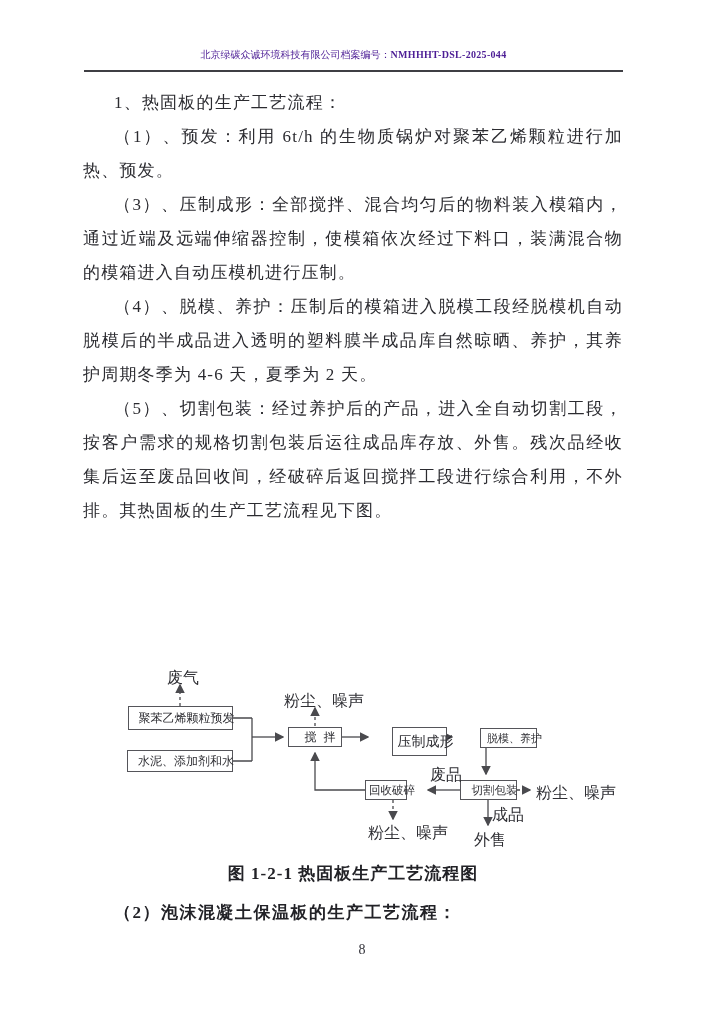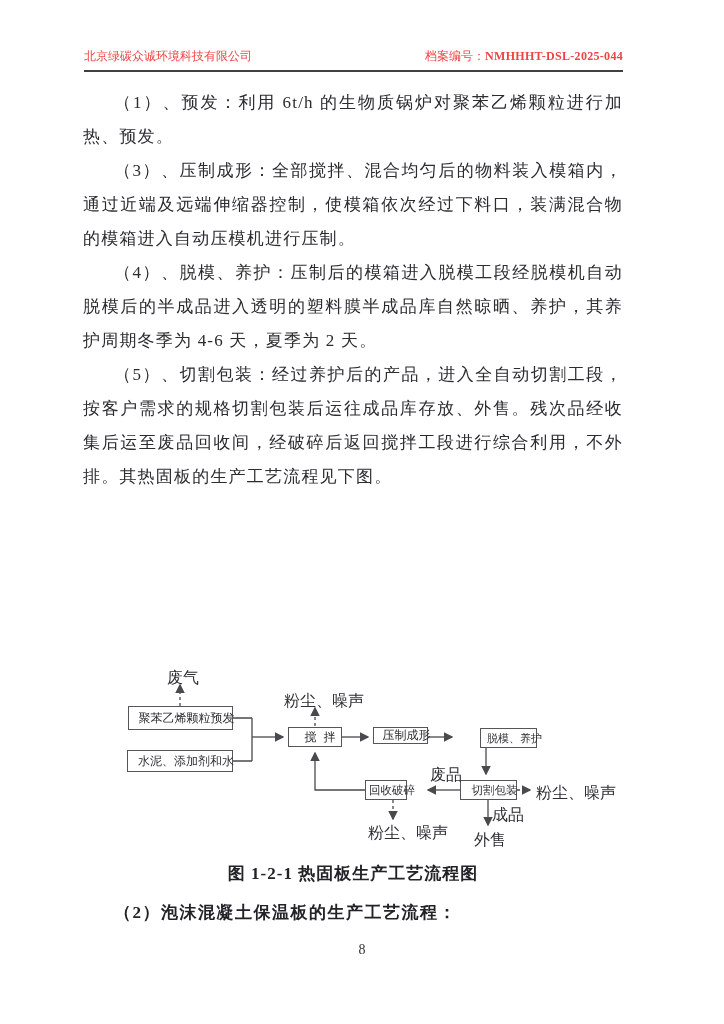--- a/index.html
+++ b/index.html
@@ -3,39 +3,39 @@
 <meta charset="utf-8">
 <style>
   html,body { margin:0; padding:0; }
   body {
     width:724px; height:1024px; background:#ffffff; position:relative;
     font-family:"Liberation Serif","DejaVu Serif",serif; color:#26262b;
     overflow:hidden;
   }
   
   .hdr { position:absolute; left:84px; top:48px; width:539px;
-         display:flex; justify-content:space-between; align-items:baseline;
-         font-size:12px; color:#ef4444; }
+         display:flex; justify-content:center; align-items:baseline;
+         font-size:10px; color:#4c1d95; }
   .hdr .docno b { font-weight:bold; letter-spacing:0.3px; }
   .hdr-rule { position:absolute; left:84px; width:539px; top:70px;
               border:0; border-top:2px solid #3f3f44; margin:0; }
   
   .content { position:absolute; left:83px; width:540px; top:86px; }
   .content p { margin:0; font-size:17px; line-height:34px; letter-spacing:1.2px;
                text-align:justify; text-indent:31px; color:#2b2b30; }
   
   .flow { position:absolute; left:0; top:655px; width:724px; height:200px; }
   .flow svg { position:absolute; left:0; top:0; }
   .fbox { position:absolute; border:1px solid #55555a; background:#fff;
           display:flex; align-items:center; justify-content:center;
           font-size:12px; color:#2e2e33; box-sizing:border-box; white-space:nowrap;padding-left:12px; }
   .b1{left:128px;top:51px;width:105px;height:24px}
   .b2{left:127px;top:95px;width:106px;height:22px}
   .b3{left:288px;top:72px;width:54px;height:20px;letter-spacing:2px}
-  .b4{left:373px;top:72px;width:55px;height:17px;font-size:12px}
+  .b4{left:392px;top:72px;width:55px;height:29px;font-size:14px}
   .b5{left:480px;top:73px;width:57px;height:20px;font-size:11px}
   .b6{left:365px;top:125px;width:42px;height:20px;font-size:11.5px}
   .b7{left:460px;top:125px;width:57px;height:20px;font-size:11.5px}
   .flabel { position:absolute; font-size:16px; color:#2e2e33; white-space:nowrap; }
   .l-feiqi{left:167px;top:13px}
   .l-dust1{left:284px;top:36px}
   .l-feipin{left:430px;top:110px}
   .l-dust2{left:536px;top:128px}
   .l-chengpin{left:492px;top:150px}
   .l-waishou{left:474px;top:175px}
@@ -52,20 +52,21 @@
 </head>
 <body>
 
 <div class="hdr">
   <span>北京绿碳众诚环境科技有限公司</span>
   <span class="docno"><span>档案编号：</span><b>NMHHHT-DSL-2025-044</b></span>
 </div>
 <hr class="hdr-rule">
 
 <div class="content">
+  <p>1、热固板的生产工艺流程：</p>
   <p>（1）、预发：利用 6t/h 的生物质锅炉对聚苯乙烯颗粒进行加热、预发。</p>
   <p>（3）、压制成形：全部搅拌、混合均匀后的物料装入模箱内，通过近端及远端伸缩器控制，使模箱依次经过下料口，装满混合物的模箱进入自动压模机进行压制。</p>
   <p>（4）、脱模、养护：压制后的模箱进入脱模工段经脱模机自动脱模后的半成品进入透明的塑料膜半成品库自然晾晒、养护，其养护周期冬季为 4-6 天，夏季为 2 天。</p>
   <p>（5）、切割包装：经过养护后的产品，进入全自动切割工段，按客户需求的规格切割包装后运往成品库存放、外售。残次品经收集后运至废品回收间，经破碎后返回搅拌工段进行综合利用，不外排。其热固板的生产工艺流程见下图。</p>
 </div>
 
 <div class="flow">
   <svg width="724" height="200" viewBox="0 0 724 200">
     <defs>
       <marker id="arr" viewBox="0 0 10 10" refX="8.5" refY="5" markerWidth="7.5" markerHeight="7.5" orient="auto-start-reverse">

